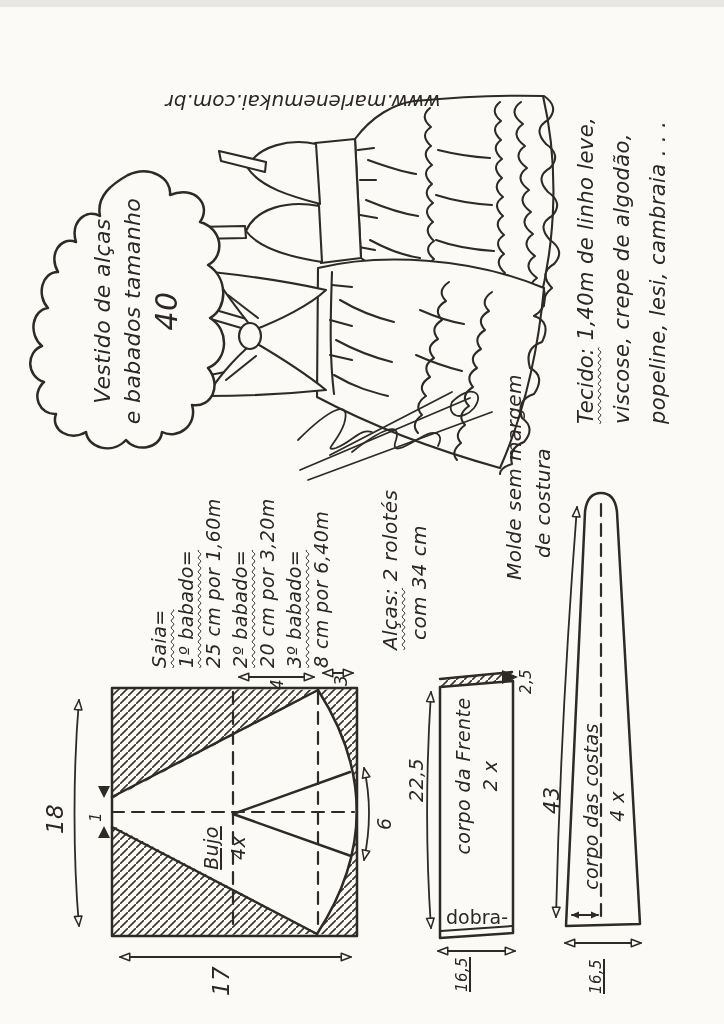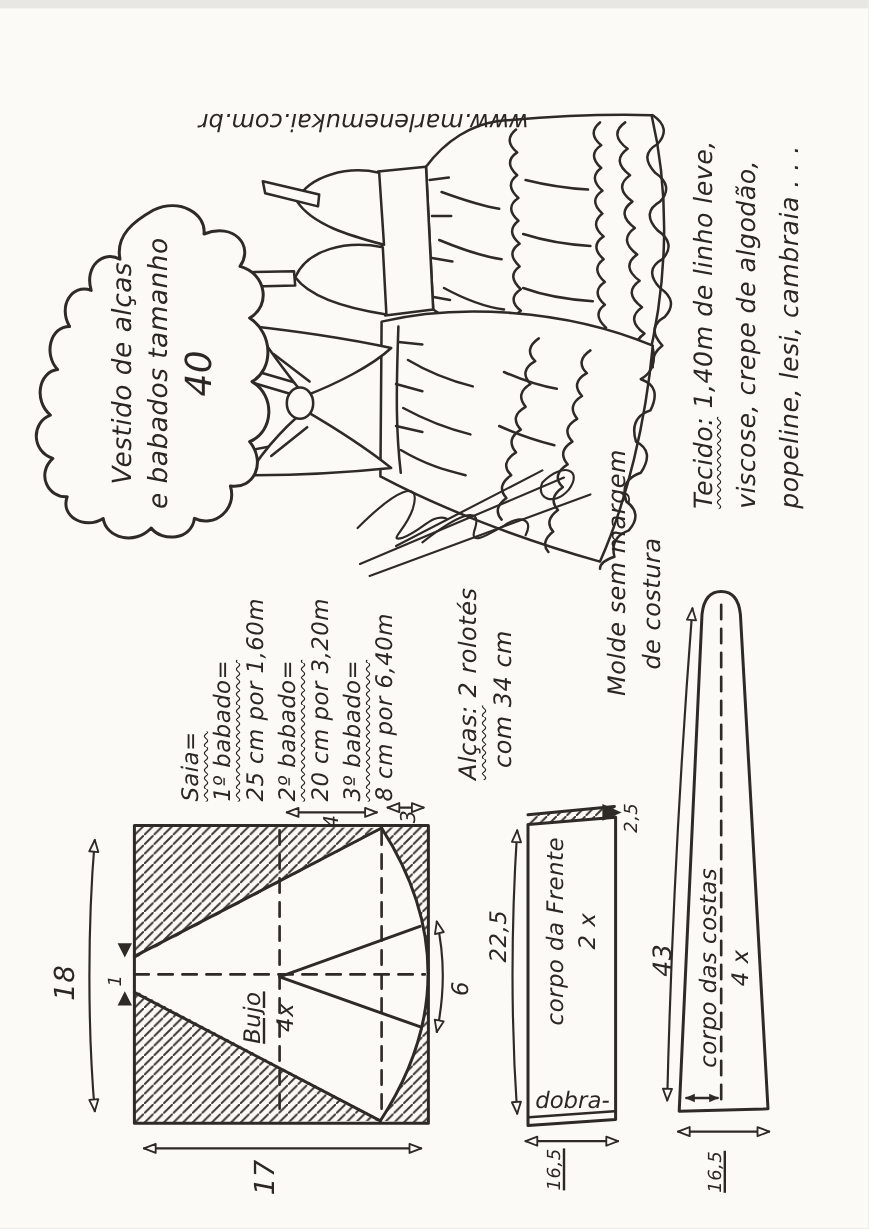--- a/index.html
+++ b/index.html
@@ -173,17 +173,17 @@
   <div class="rot" style="left:40px;top:834px;width:60px;font-size:23px;">18</div>
   <div class="rot" style="left:206px;top:996px;width:48px;font-size:23px;">17</div>
   <div class="rot" style="left:266px;top:690px;width:26px;font-size:17px;">4</div>
   <div class="rot" style="left:330px;top:686px;width:24px;font-size:17px;">3</div>
   <div class="rot" style="left:372px;top:830px;width:30px;font-size:19px;">6</div>
   <div class="rot" style="left:86px;top:822px;width:24px;font-size:15px;">1</div>
 
   <div class="rot" style="left:404px;top:802px;width:56px;font-size:19px;">22,5</div>
   <div class="rot" style="left:516px;top:694px;width:40px;font-size:15px;">2,5</div>
   <div class="rot ul" style="left:452px;top:992px;width:46px;font-size:15px;">16,5</div>
-  <div style="position:absolute;left:446px;top:906px;font-size:19px;font-style:italic;">dobra-</div>
+  <div style="position:absolute;left:446px;top:906px;font-size:19px;">dobra-</div>
 
   <div class="rot" style="left:538px;top:814px;width:46px;font-size:21px;">43</div>
   <div class="rot ul" style="left:586px;top:994px;width:46px;font-size:15px;">16,5</div>
 </div>
 
 </body></html>

